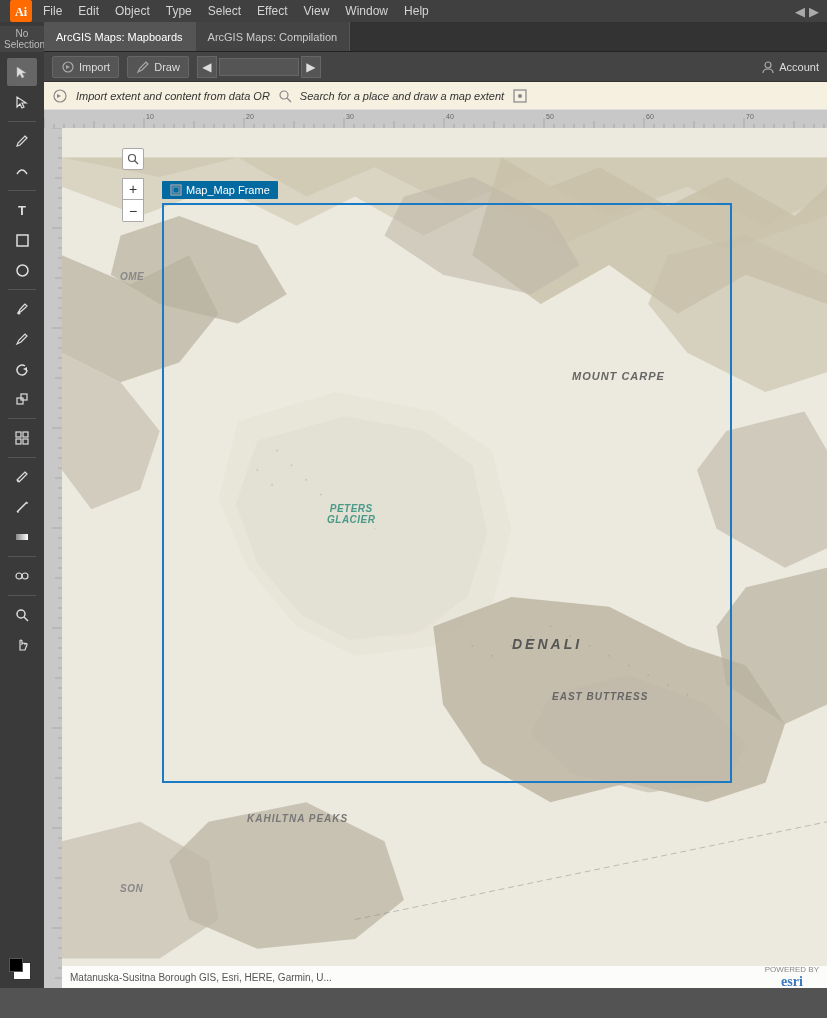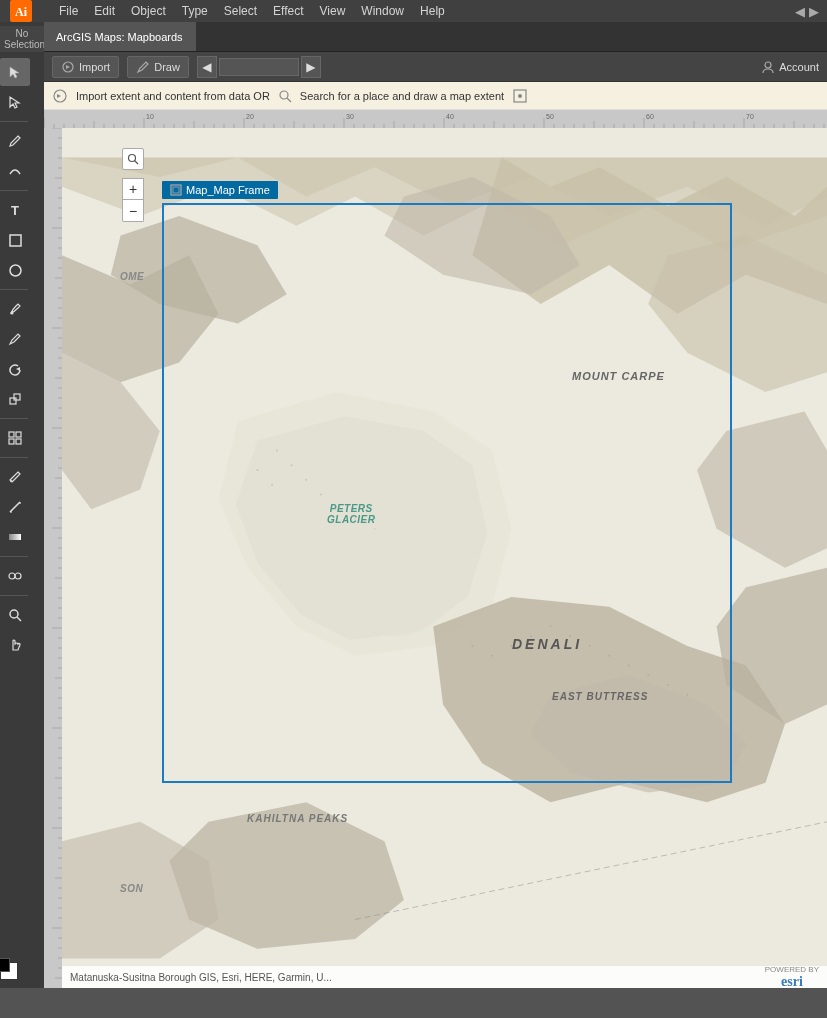--- a/index.html
+++ b/index.html
@@ -20,21 +20,21 @@
       font-size: 12px;
       padding: 2px 7px;
       cursor: pointer;
     }
     .ai-logo {
       width: 26px;
       height: 22px;
       display: flex;
       align-items: center;
       justify-content: center;
-      margin-right: 16px;
+      margin-right: 0;
     }
 
     
     #panel-tabs {
       width: 827px;
       height: 30px;
       background: #333;
       display: flex;
       align-items: stretch;
       border-bottom: 1px solid #222;
@@ -60,21 +60,21 @@
       width: 827px;
       height: calc(1018px - 22px - 30px);
     }
 
     
     #left-toolbar {
       width: 44px;
       background: #3a3a3a;
       display: flex;
       flex-direction: column;
-      align-items: flex-start;
+      align-items: center;
       padding-top: 4px;
       gap: 2px;
       flex-shrink: 0;
     }
     .tool-btn {
       width: 30px;
       height: 28px;
       display: flex;
       align-items: center;
       justify-content: center;
@@ -160,20 +160,21 @@
     #info-bar {
       height: 28px;
       background: #f5f0e0;
       display: flex;
       align-items: center;
       padding: 0 8px;
       gap: 8px;
       border-bottom: 1px solid #ddd;
       font-size: 11px;
       color: #333;
+      font-style: italic;
     }
 
     
     #map-area {
       flex: 1;
       position: relative;
       overflow: hidden;
       background: #e8e8d8;
     }
 
@@ -483,20 +484,21 @@
       <div style="width:18px; height:18px; background:#fff; border:1.5px solid #333; position:relative;">
         <div style="position:absolute; left:-5px; top:-5px; width:14px; height:14px; background:#000; border:1.5px solid #555;"></div>
       </div>
     </div>
   </div>
 
   <div id="content-area">
 
     <div id="panel-tabs">
       <div class="panel-tab active">ArcGIS Maps: Mapboards</div>
+      <div class="panel-tab">ArcGIS Maps: Compilation</div>
 
     </div>
 
     <div id="plugin-header">
 
       <div class="plugin-btn">
         <svg width="14" height="14" viewBox="0 0 14 14">
             <circle cx="7" cy="7" r="5" fill="none" stroke="#aaa" stroke-width="1.2"></circle>
             <path d="M5 5 L5 9 L9 7 Z" fill="#aaa"></path>
           </svg>

